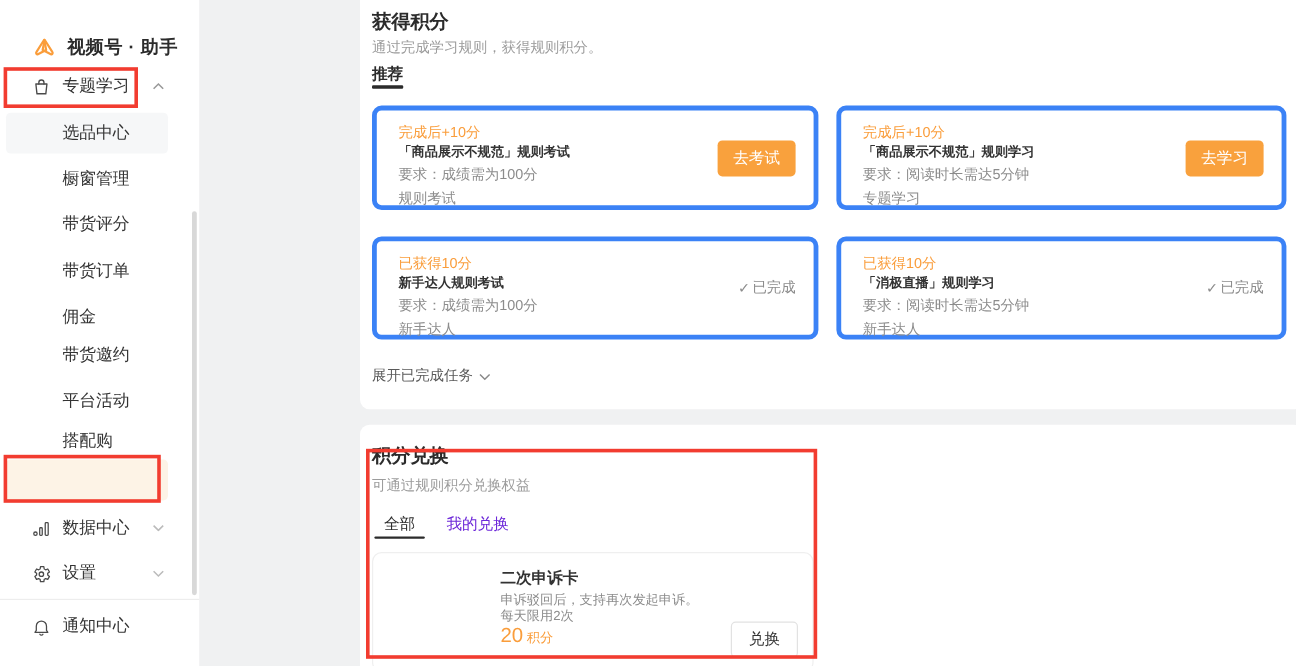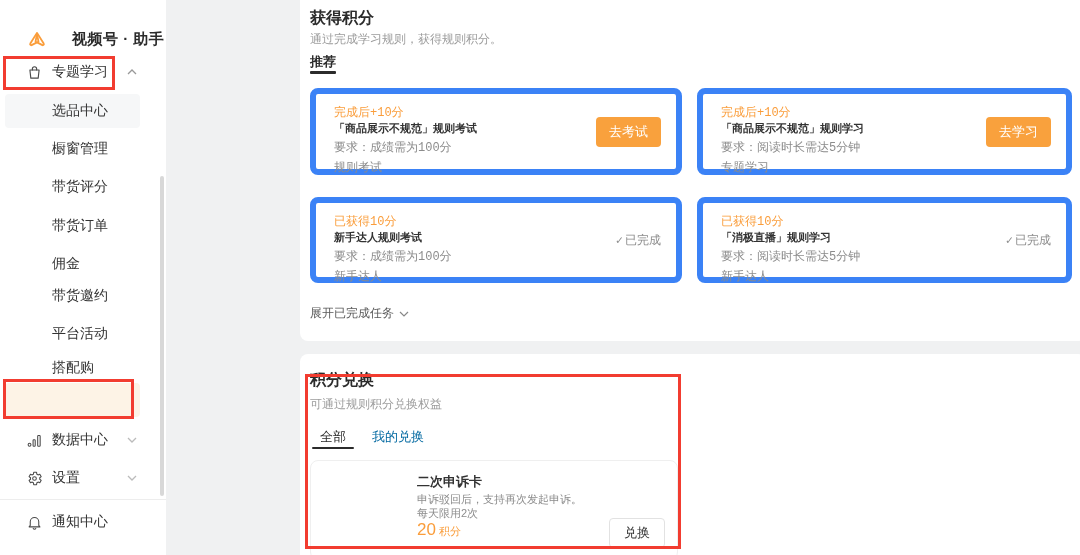--- a/index.html
+++ b/index.html
@@ -2,21 +2,21 @@
 <html><head>
 <meta charset="utf-8">
 <style>
   * { margin:0; padding:0; box-sizing:border-box; }
   html,body { background:#fff; }
   body { font-family:"Liberation Sans","DejaVu Sans",sans-serif; color:#333; }
   .screen { position:relative; width:1080px; height:555px; overflow:hidden; background:#f0f1f2; }
 
   
   .sidebar { position:absolute; left:0; top:0; width:166px; height:555px; background:#fff; z-index:5; }
-  .logo-row { position:absolute; left:26px; top:28px; display:flex; align-items:center; gap:24px; }
+  .logo-row { position:absolute; left:26px; top:28px; display:flex; align-items:center; gap:8px; }
   .logo-text { font-size:15px; font-weight:600; color:#2b2b2b; letter-spacing:.5px; }
   .nav-row { position:absolute; left:0; width:166px; height:34px; display:flex; align-items:center; font-size:14px; color:#333; cursor:pointer; }
   .nav-row .nav-icon { position:absolute; left:26px; display:flex; }
   .nav-row .nav-label { position:absolute; left:52px; white-space:nowrap; }
   .nav-row .nav-chevron { position:absolute; left:127px; display:flex; }
   .row-bg { position:absolute; left:5px; width:135px; height:34px; border-radius:4px; }
   .bg-plain { background:#f6f7f8; }
   .bg-active { background:#fdf3e6; }
   .label-active { color:#fa9d3b !important; }
   .side-divider { position:absolute; left:0; top:499px; width:166px; height:1px; background:#ededed; }
@@ -26,21 +26,21 @@
   .panel { position:absolute; background:#fff; border-radius:8px; }
   .panel-1 { left:300px; top:-12px; width:786px; height:353px; }
   .panel-2 { left:300px; top:354px; width:786px; height:220px; }
 
   .h-title { position:absolute; font-size:16px; font-weight:700; color:#2b2b2b; }
   .h-sub { position:absolute; font-size:12px; color:#9c9c9c; }
   .tab-label { position:absolute; font-size:13px; color:#2b2b2b; cursor:pointer; }
   .tab-ind { position:absolute; background:#2b2b2b; border-radius:1px; }
 
   
-  .task-card { position:absolute; background:#fff; border:6px solid #3b82f6; border-radius:8px;font-family:Liberation Mono, monospace; }
+  .task-card { position:absolute; background:#fff; border:4px solid #3b82f6; border-radius:8px; }
   .t-status { position:absolute; left:18px; top:10px; font-size:12px; color:#fa9d3b; }
   .t-title { position:absolute; left:18px; top:27px; font-size:11px; font-weight:700; color:#333; }
   .t-req { position:absolute; left:18px; top:45px; font-size:12px; color:#8c8c8c; }
   .t-tag { position:absolute; left:18px; top:65px; font-size:12px; color:#8c8c8c; }
   .btn-primary { position:absolute; right:15px; top:50%; transform:translateY(-50%); background:#f9a13d; color:#fff; border:none; border-radius:4px; font-size:13px; padding:6px 13px; cursor:pointer; font-family:inherit; }
   .t-done { position:absolute; right:15px; top:50%; transform:translateY(-50%); font-size:12px; color:#8c8c8c; display:flex; align-items:center; gap:2px; }
 
   .expand-row { position:absolute; left:310px; top:305px; font-size:12px; color:#595959; display:flex; align-items:center; gap:5px; cursor:pointer; }
 
   
@@ -221,21 +221,21 @@
       <svg width="10" height="6" viewBox="0 0 10 6">
           <polyline points="1,1 5,5 9,1" fill="none" stroke="#888" stroke-width="1.2"></polyline>
         </svg>
     </span>
   </div>
 
   <div class="h-title" style="left:310px; top:370px;">积分兑换</div>
   <div class="h-sub" style="left:310px; top:396px;">可通过规则积分兑换权益</div>
 
   <div class="tab-label" style="left:320px; top:428px;">全部</div>
-  <div class="tab-label" style="left:372px; top:428px; color:#0369a1;">我的兑换</div>
+  <div class="tab-label" style="left:372px; top:428px; color:#6d28d9;">我的兑换</div>
   <div class="tab-ind" style="left:312px; top:447px; width:42px; height:2px;"></div>
 
   <div class="item-card">
     <div class="i-name">二次申诉卡</div>
     <div class="i-desc1">申诉驳回后，支持再次发起申诉。</div>
     <div class="i-desc2">每天限用2次</div>
     <div class="i-points">
       <span class="pv">20</span>
       <span class="pu">积分</span>
     </div>

